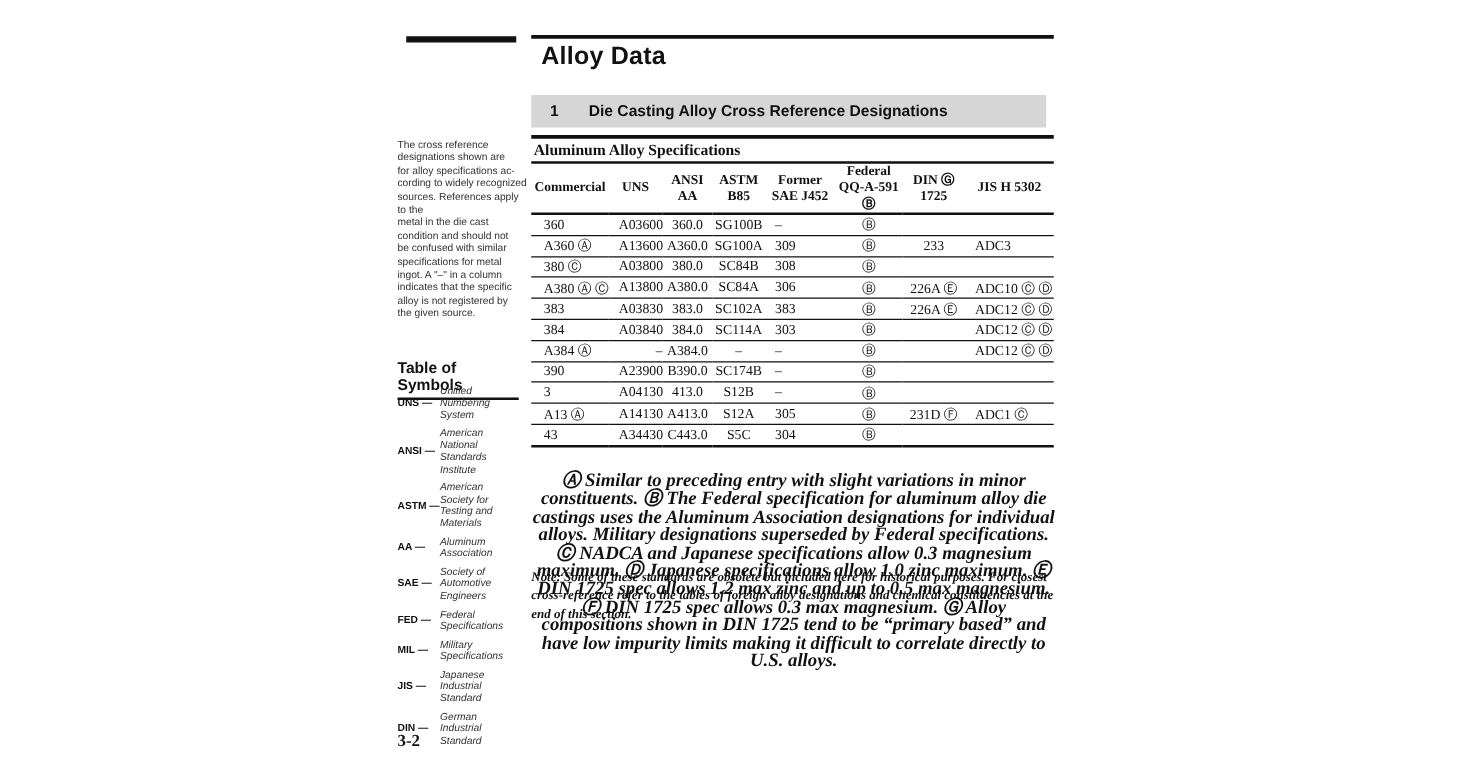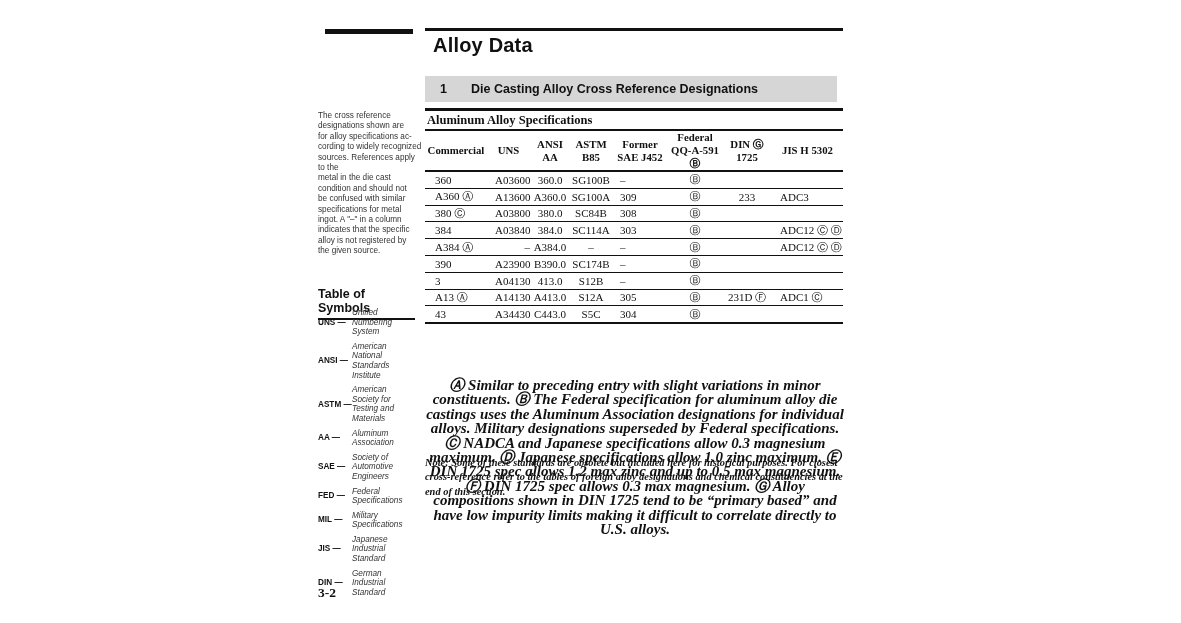--- a/index.html
+++ b/index.html
@@ -236,20 +236,40 @@
             <td>380 Ⓒ</td>
             <td>A03800</td>
             <td>380.0</td>
             <td>SC84B</td>
             <td>308</td>
             <td>Ⓑ</td>
             <td></td>
             <td></td>
           </tr>
           <tr>
+            <td>A380 Ⓐ Ⓒ</td>
+            <td>A13800</td>
+            <td>A380.0</td>
+            <td>SC84A</td>
+            <td>306</td>
+            <td>Ⓑ</td>
+            <td>226A Ⓔ</td>
+            <td>ADC10 Ⓒ Ⓓ</td>
+          </tr>
+          <tr>
+            <td>383</td>
+            <td>A03830</td>
+            <td>383.0</td>
+            <td>SC102A</td>
+            <td>383</td>
+            <td>Ⓑ</td>
+            <td>226A Ⓔ</td>
+            <td>ADC12 Ⓒ Ⓓ</td>
+          </tr>
+          <tr>
             <td>384</td>
             <td>A03840</td>
             <td>384.0</td>
             <td>SC114A</td>
             <td>303</td>
             <td>Ⓑ</td>
             <td></td>
             <td>ADC12 Ⓒ Ⓓ</td>
           </tr>
           <tr>

